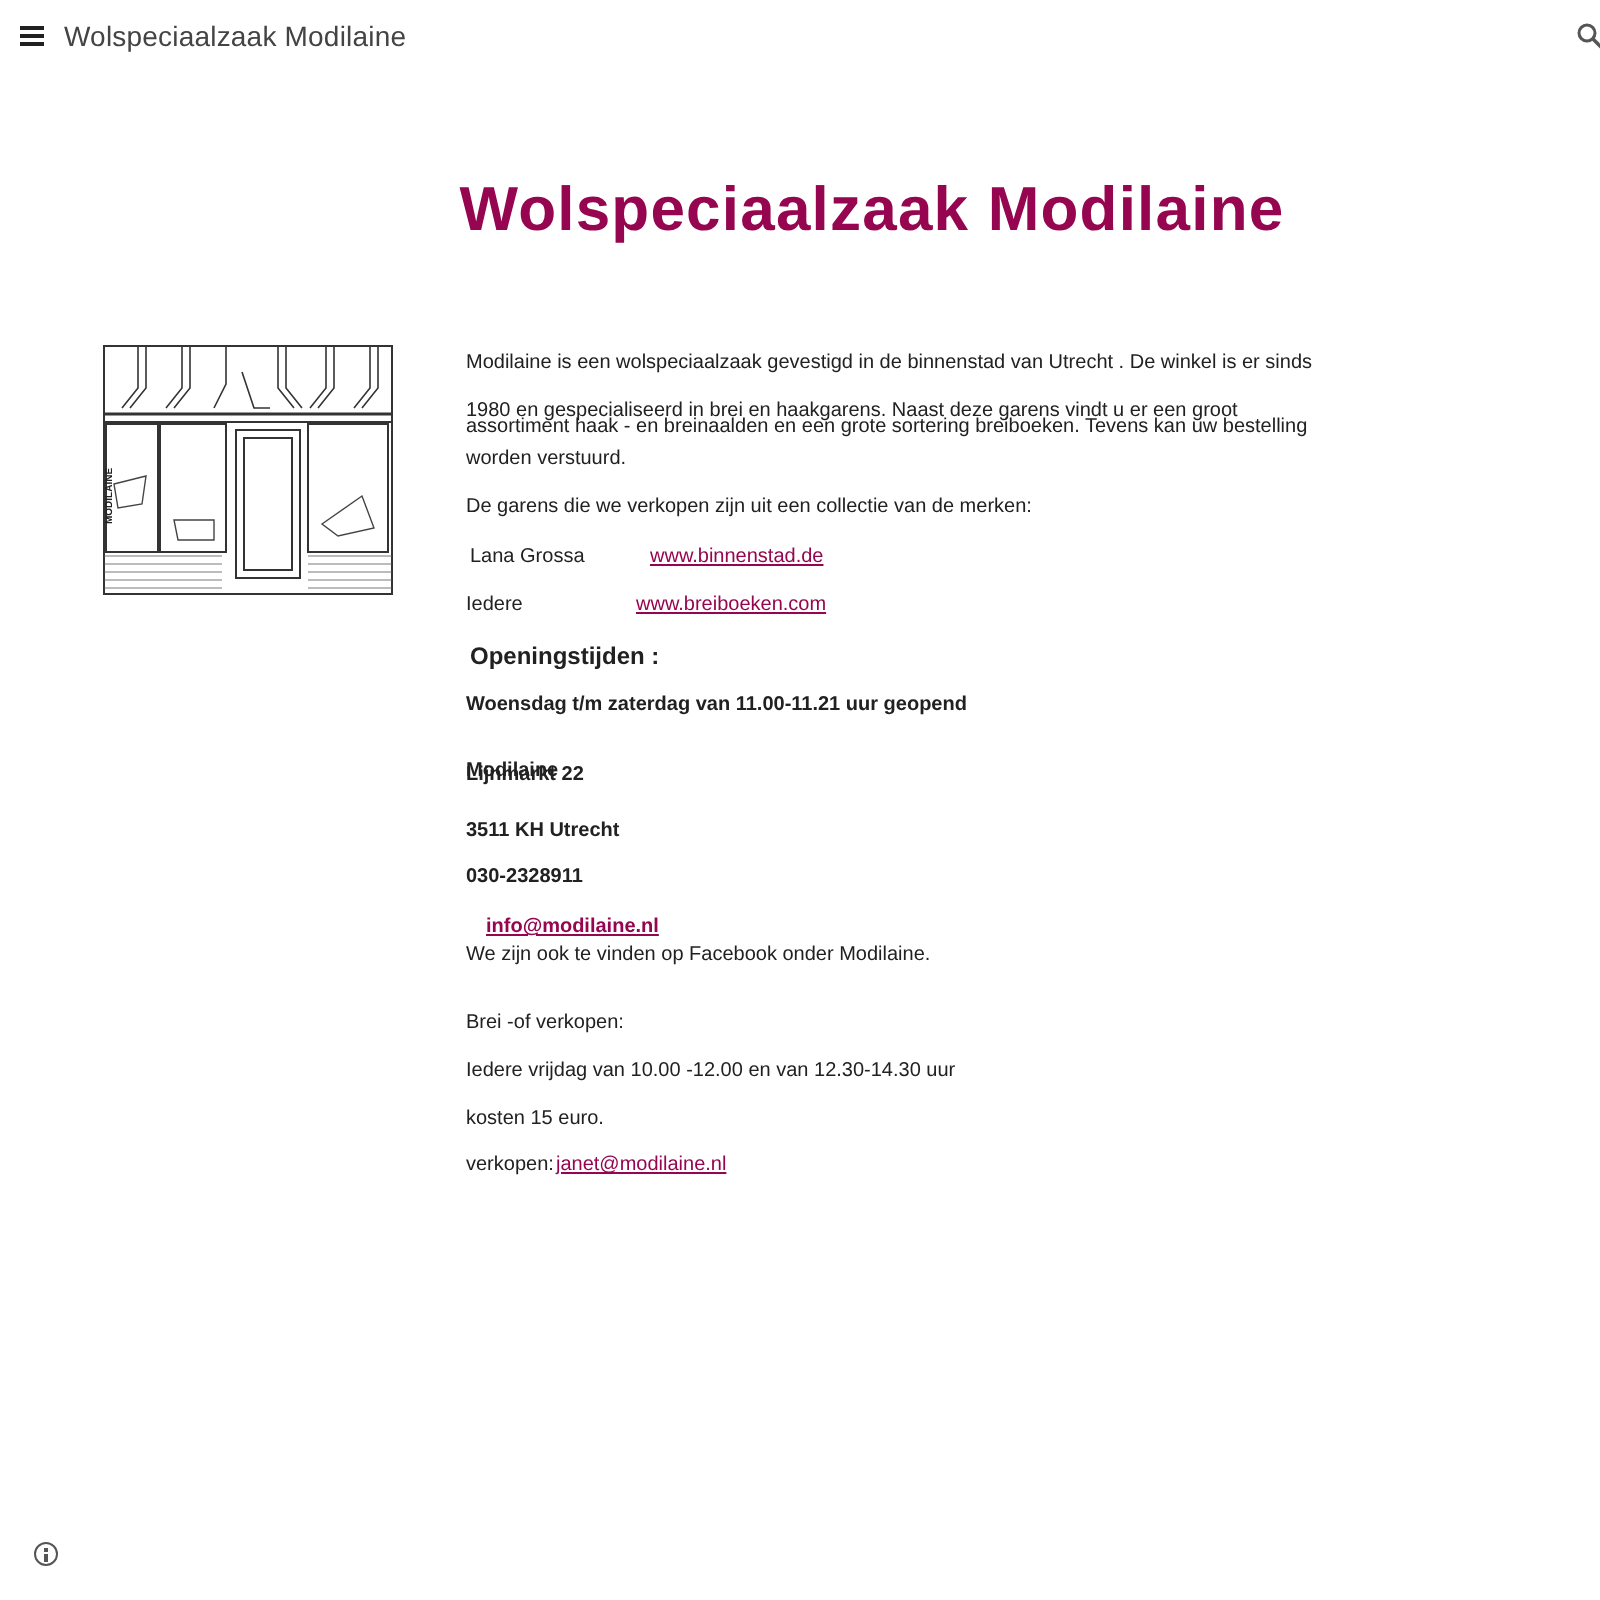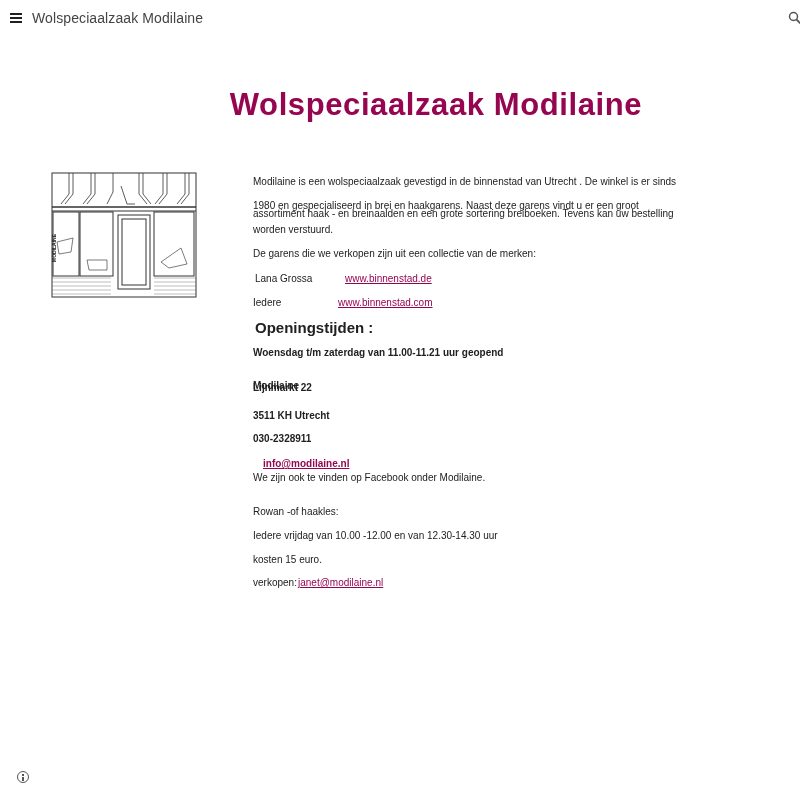--- a/index.html
+++ b/index.html
@@ -7,21 +7,21 @@
     .topbar { position:absolute; left:0; top:0; width:800px; height:38px; }
     .menu-icon { position:absolute; left:10px; top:13px; width:12px; height:10px; cursor:pointer; }
     .menu-icon span { position:absolute; left:0; width:12px; height:2px; background:#212121; }
     .site-title { position:absolute; left:32px; top:10px; font-size:14px; color:#444; letter-spacing:0.1px; }
     .search-icon { position:absolute; left:788px; top:11px; width:14px; height:16px; cursor:pointer; }
     .page-title { position:absolute; left:0; top:66px; width:872px; text-align:center; font-size:31px; font-weight:bold; color:#96054f; letter-spacing:0.6px; }
     .store-img { position:absolute; left:51px; top:172px; width:146px; height:126px; }
     .content { position:absolute; left:233px; top:174px; width:410px; font-size:10px; line-height:16px; color:#212121; }
     .content a { color:#96054f; text-decoration:underline; }
     .bold { font-weight:bold; }
-    .abs { position:absolute; left:0; white-space:nowrap;margin-left:20px; }
+    .abs { position:absolute; left:0; white-space:nowrap; }
     .info-icon { position:absolute; left:17px; top:771px; width:12px; height:12px; border:1.5px solid #555; border-radius:50%; box-sizing:border-box; cursor:pointer; }
     .info-icon::before { content:""; position:absolute; left:3.5px; top:2px; width:2px; height:1.5px; background:#555; }
     .info-icon::after { content:""; position:absolute; left:3.5px; top:4.5px; width:2px; height:4px; background:#555; }
   </style>
 </head>
 <body>
 
 <div class="topbar">
   <div class="menu-icon">
     <span style="top:0"></span>
@@ -80,29 +80,29 @@
 
 <div class="content">
   <div class="abs" style="top:0">Modilaine is een wolspeciaalzaak gevestigd in de binnenstad van Utrecht . De winkel  is er sinds</div>
   <div class="abs" style="top:24px">1980  en gespecialiseerd in brei en haakgarens. Naast deze garens vindt u er een groot</div>
   <div class="abs" style="top:32px">assortiment haak - en breinaalden en een grote sortering breiboeken. Tevens kan uw bestelling</div>
   <div class="abs" style="top:48px">worden verstuurd.</div>
   <div class="abs" style="top:72px">De garens die we verkopen zijn uit een collectie van de merken:</div>
   <div class="abs" style="top:97px; left:2px">Lana Grossa</div>
   <a class="abs" style="top:97px; left:92px" href="#">www.binnenstad.de</a>
   <div class="abs" style="top:121px">Iedere</div>
-  <a class="abs" style="top:121px; left:85px" href="#">www.binnenstad.com</a>
-  <div class="abs bold" style="top:146px; left:2px; font-size:15px">Openingstijden :</div>
+  <a class="abs" style="top:121px; left:85px" href="#">www.breiboeken.com</a>
+  <div class="abs bold" style="top:146px; left:2px; font-size:12px">Openingstijden :</div>
   <div class="abs bold" style="top:171px">Woensdag t/m zaterdag van 11.00-11.21 uur geopend</div>
   <div class="abs bold" style="top:204px">Modilaine</div>
   <div class="abs bold" style="top:208px; line-height:12px">Lijnmarkt 22</div>
   <div class="abs bold" style="top:236px; line-height:12px">3511 KH Utrecht</div>
   <div class="abs bold" style="top:257px">030-2328911</div>
   <a class="abs bold" style="top:282px; left:10px" href="#">info@modilaine.nl</a>
   <div class="abs" style="top:296px">We zijn ook te vinden op Facebook onder Modilaine.</div>
-  <div class="abs" style="top:330px">Rowan -of haakles:</div>
+  <div class="abs" style="top:330px">Brei -of verkopen:</div>
   <div class="abs" style="top:354px">Iedere vrijdag van 10.00 -12.00 en van 12.30-14.30 uur</div>
   <div class="abs" style="top:378px">kosten 15 euro.</div>
   <div class="abs" style="top:401px">verkopen:</div>
   <a class="abs" style="top:401px; left:45px" href="#">janet@modilaine.nl</a>
 </div>
 
 <div class="info-icon"></div>
 
 </body></html>

